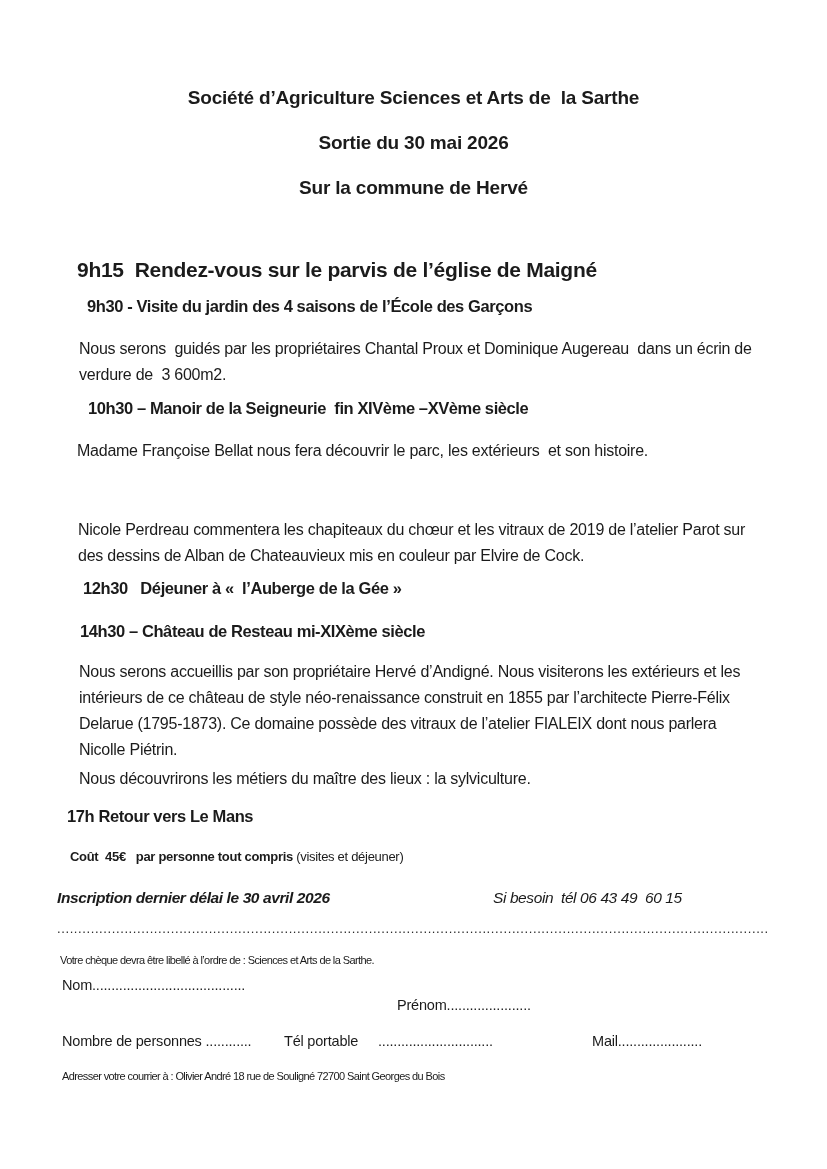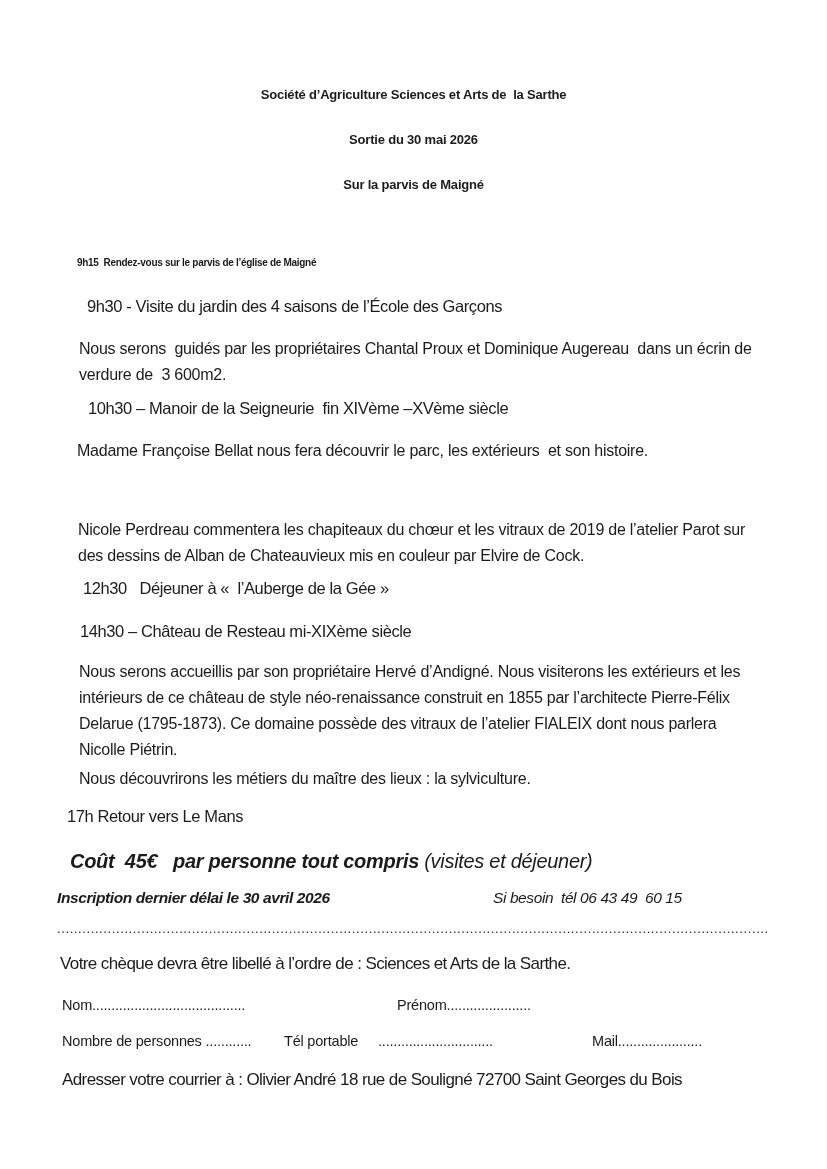--- a/index.html
+++ b/index.html
@@ -7,38 +7,38 @@
     position:relative;
     width:827px;height:1169px;
     background:#ffffff;
     font-family:"Liberation Sans",sans-serif;
     color:#1b1b1b;
     overflow:hidden;
   }
   .abs{position:absolute;white-space:pre;line-height:1.2;}
   .c{left:0;right:0;text-align:center;}
   .b{font-weight:bold;}
-  .title{font-size:13px;letter-spacing:-0.2px;}
-  .h{font-size:16.5px;letter-spacing:-0.4px;}
-  .rdv{font-size:10px;letter-spacing:-0.3px;}
+  .title{font-size:19px;letter-spacing:-0.2px;}
+  .h{font-size:16.5px;letter-spacing:-0.4px;font-weight:bold;}
+  .rdv{font-size:21px;letter-spacing:-0.3px;}
   .body{font-size:16px;letter-spacing:-0.25px;}
-  .cost{font-size:20px;letter-spacing:-0.3px;font-style:italic;}
+  .cost{font-size:13px;letter-spacing:-0.3px;}
   .insc{font-size:15.5px;letter-spacing:-0.4px;font-style:italic;}
   .form{font-size:14.5px;letter-spacing:-0.2px;}
-  .wide{font-size:17px;letter-spacing:-0.6px;}
+  .wide{font-size:11px;letter-spacing:-0.6px;}
   .sep{font-size:13px;letter-spacing:0.6px;width:712px;overflow:hidden;color:#2a2a2a;}
 </style>
 </head>
 <body>
 
 <div class="page">
 
   <div class="abs c b title" style="top:87px">Société d’Agriculture Sciences et Arts de  la Sarthe</div>
   <div class="abs c b title" style="top:132px">Sortie du 30 mai 2026</div>
-  <div class="abs c b title" style="top:177px">Sur la parvis de Maigné</div>
+  <div class="abs c b title" style="top:177px">Sur la commune de Hervé</div>
 
   <div class="abs b rdv" style="top:257px;left:77px">9h15  Rendez-vous sur le parvis de l’église de Maigné</div>
 
   <div class="abs h" style="top:297px;left:87px">9h30 - Visite du jardin des 4 saisons de l’École des Garçons</div>
   <div class="abs body" style="top:339px;left:79px">Nous serons  guidés par les propriétaires Chantal Proux et Dominique Augereau  dans un écrin de</div>
   <div class="abs body" style="top:365px;left:79px">verdure de  3 600m2.</div>
 
   <div class="abs h" style="top:399px;left:88px">10h30 – Manoir de la Seigneurie  fin XIVème –XVème siècle</div>
   <div class="abs body" style="top:441px;left:77px">Madame Françoise Bellat nous fera découvrir le parc, les extérieurs  et son histoire.</div>
 
@@ -59,21 +59,21 @@
 
   <div class="abs cost" style="top:849px;left:70px"><span class="b">Coût  45€   par personne tout compris</span><span> (visites et déjeuner)</span></div>
 
   <div class="abs b insc" style="top:889px;left:57px">Inscription dernier délai le 30 avril 2026</div>
   <div class="abs insc" style="top:889px;left:493px">Si besoin  tél 06 43 49  60 15</div>
 
   <div class="abs sep" style="top:921px;left:57px">........................................................................................................................................................................................................</div>
 
   <div class="abs wide" style="top:954px;left:60px">Votre chèque devra être libellé à l’ordre de : Sciences et Arts de la Sarthe.</div>
 
-  <div class="abs form" style="top:997px;left:62px">Nom........................................</div>
+  <div class="abs form" style="top:977px;left:62px">Nom........................................</div>
   <div class="abs form" style="top:997px;left:397px">Prénom......................</div>
 
   <div class="abs form" style="top:1033px;left:62px">Nombre de personnes ............</div>
   <div class="abs form" style="top:1033px;left:284px">Tél portable</div>
   <div class="abs form" style="top:1033px;left:378px">..............................</div>
   <div class="abs form" style="top:1033px;left:592px">Mail......................</div>
 
   <div class="abs wide" style="top:1070px;left:62px">Adresser votre courrier à : Olivier André 18 rue de Souligné 72700 Saint Georges du Bois</div>
 
 </div>

